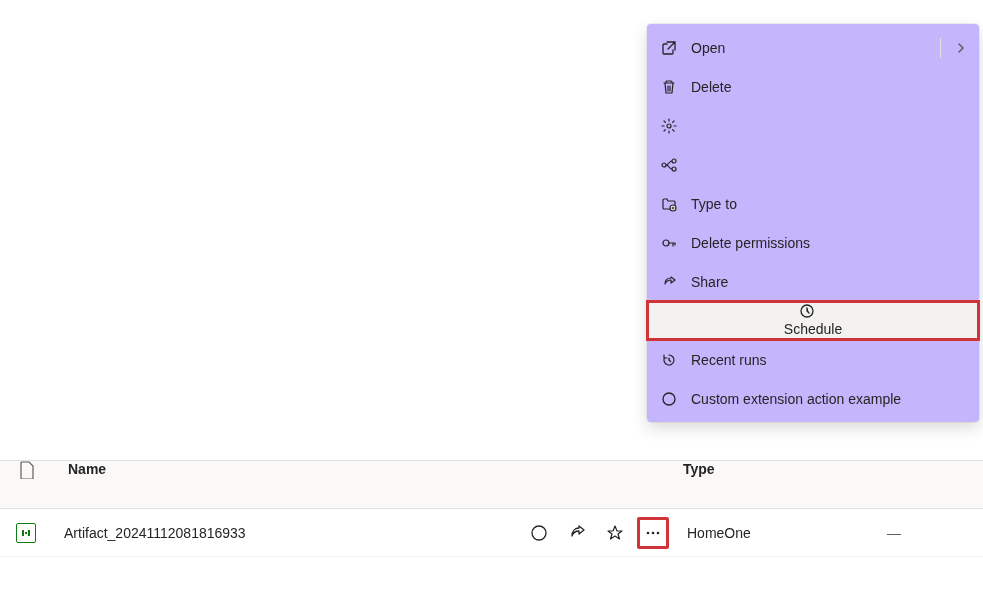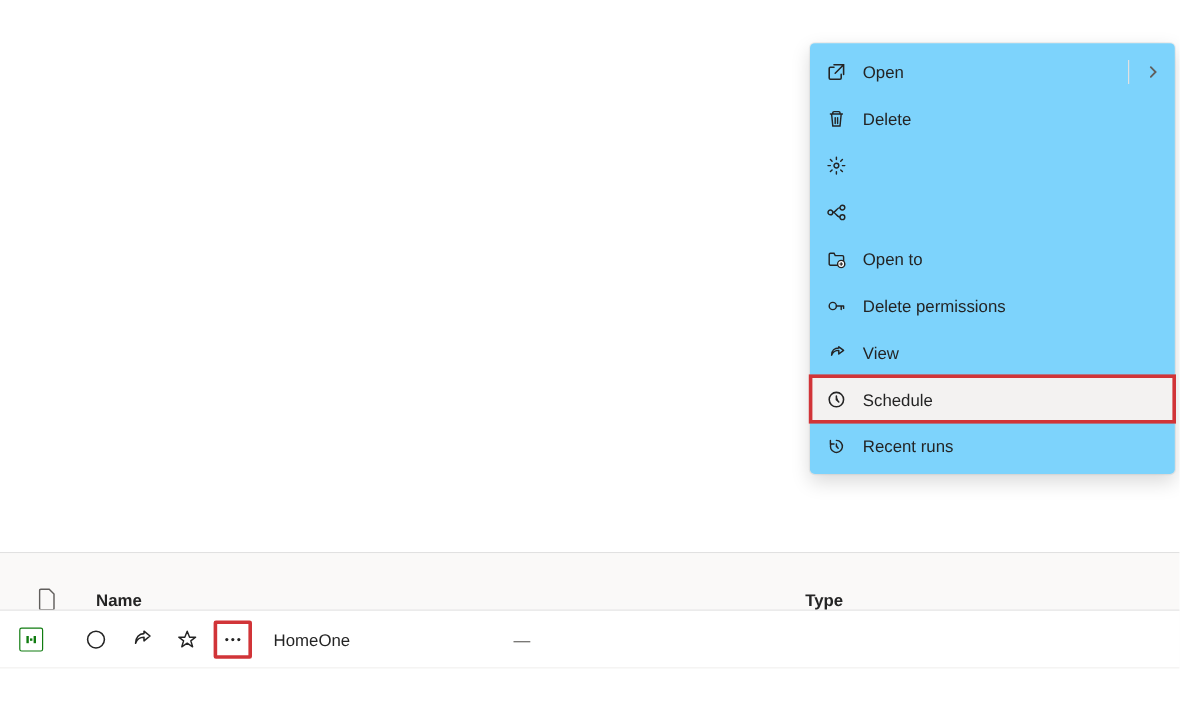--- a/index.html
+++ b/index.html
@@ -27,23 +27,23 @@
     .table-section {
       position: absolute;
       left: 0;
       right: 0;
       top: 460px;
       border-top: 1px solid #e1e1e1;
       background: #faf9f8;
     }
     .table-header {
       display: flex;
-      align-items: flex-end;
+      align-items: flex-start;
       height: 48px;
-      padding: 0 32px;
+      padding: 0 20px;
       border-bottom: 1px solid #e1e1e1;
       font-weight: 600;
       background: #faf9f8;
     }
     .table-row {
       display: flex;
       align-items: center;
       height: 48px;
       padding: 0 16px;
       background: #fff;
@@ -91,41 +91,42 @@
       border-radius: 2px;
       display: flex;
       align-items: center;
       justify-content: center;
       color: #107c10;
       font-size: 10px;
       font-weight: bold;
     }
     .context-menu {
       position: absolute;
-      top: 36px;
+      top: 24px;
       right: 4px;
-      width: 304px;
-      background: #7dd3fc;
+      width: 332px;
+      background: #c4b5fd;
       box-shadow: 0 6px 16px rgba(0,0,0,0.15), 0 0 0 1px rgba(0,0,0,0.05);
       border-radius: 4px;
       padding: 4px 0;
       z-index: 100;
     }
     .menu-item {
       display: flex;
       align-items: center;
       height: 39px;
       padding: 0 12px;
       cursor: pointer;
       position: relative;
     }
     .menu-item.highlighted {
       outline: 3px solid #d13438;
       outline-offset: -2px;
       background: #f3f2f1;
+      flex-direction: column;
     }
     .menu-item-icon {
       width: 20px;
       height: 20px;
       margin-right: 12px;
       display: flex;
       align-items: center;
       justify-content: center;
       color: #242424;
     }
@@ -169,20 +170,21 @@
     <div class="table-row">
       <div class="col-icon">
         <div class="artifact-icon">
           <svg width="10" height="10" viewBox="0 0 10 10">
             <rect x="1" y="2" width="2" height="6" fill="#107c10"></rect>
             <rect x="7" y="2" width="2" height="6" fill="#107c10"></rect>
             <rect x="4" y="4" width="2" height="2" fill="#107c10"></rect>
           </svg>
         </div>
       </div>
+      <div class="col-name">Artifact_20241112081816933</div>
       <div class="col-actions">
         <div class="action-btn">
           <svg width="18" height="18" viewBox="0 0 18 18">
               <circle cx="9" cy="9" r="7" fill="none" stroke="#242424" stroke-width="1.3"></circle>
             </svg>
         </div>
         <div class="action-btn">
           <svg width="18" height="18" viewBox="0 0 18 18">
               <path d="M11 2l5 4-5 4V7c-4 0-6 2-7 5 0-5 3-8 7-8V2z" fill="none" stroke="#242424" stroke-width="1.3" stroke-linejoin="round"></path>
             </svg>
@@ -255,40 +257,40 @@
 
 
     <div class="menu-item">
       <span class="menu-item-icon">
         <svg width="16" height="16" viewBox="0 0 16 16">
             <path d="M2 4a1 1 0 0 1 1-1h3l1 2h6a1 1 0 0 1 1 1v6a1 1 0 0 1-1 1H3a1 1 0 0 1-1-1V4z" fill="none" stroke="#242424" stroke-width="1.2"></path>
             <circle cx="12" cy="12" r="3" fill="#fff" stroke="#242424" stroke-width="1.2"></circle>
             <path d="M12 10.5v3M10.5 12h3" stroke="#242424" stroke-width="1"></path>
           </svg>
       </span>
-      <span class="menu-item-label">Open to</span>
+      <span class="menu-item-label">Type to</span>
     </div>
 
     <div class="menu-item">
       <span class="menu-item-icon">
         <svg width="16" height="16" viewBox="0 0 16 16">
             <circle cx="5" cy="8" r="3" fill="none" stroke="#242424" stroke-width="1.2"></circle>
             <path d="M8 8h6M12 8v3M14 8v2" stroke="#242424" stroke-width="1.2" stroke-linecap="round"></path>
           </svg>
       </span>
       <span class="menu-item-label">Delete permissions</span>
     </div>
 
     <div class="menu-item">
       <span class="menu-item-icon">
         <svg width="16" height="16" viewBox="0 0 16 16">
             <path d="M10 3l4 3-4 3V6c-3 0-5 1.5-6 4 0-4 2.5-6 6-6V3z" fill="none" stroke="#242424" stroke-width="1.2" stroke-linejoin="round"></path>
           </svg>
       </span>
-      <span class="menu-item-label">View</span>
+      <span class="menu-item-label">Share</span>
     </div>
 
     <div class="menu-item highlighted">
       <span class="menu-item-icon">
         <svg width="16" height="16" viewBox="0 0 16 16">
             <circle cx="8" cy="8" r="6" fill="none" stroke="#242424" stroke-width="1.3"></circle>
             <path d="M8 5v3l2 2" stroke="#242424" stroke-width="1.3" stroke-linecap="round"></path>
           </svg>
       </span>
       <span class="menu-item-label">Schedule</span>
@@ -297,15 +299,23 @@
     <div class="menu-item">
       <span class="menu-item-icon">
         <svg width="16" height="16" viewBox="0 0 16 16">
             <path d="M8 3a5 5 0 1 1-4.5 2.8M3 3v3h3" fill="none" stroke="#242424" stroke-width="1.2" stroke-linecap="round"></path>
             <path d="M8 6v2l1.5 1.5" stroke="#242424" stroke-width="1.2" stroke-linecap="round"></path>
           </svg>
       </span>
       <span class="menu-item-label">Recent runs</span>
     </div>
 
+    <div class="menu-item">
+      <span class="menu-item-icon">
+        <svg width="16" height="16" viewBox="0 0 16 16">
+            <circle cx="8" cy="8" r="6" fill="none" stroke="#242424" stroke-width="1.3"></circle>
+          </svg>
+      </span>
+      <span class="menu-item-label">Custom extension action example</span>
+    </div>
 
   </div>
 </div>
 
 </body></html>

